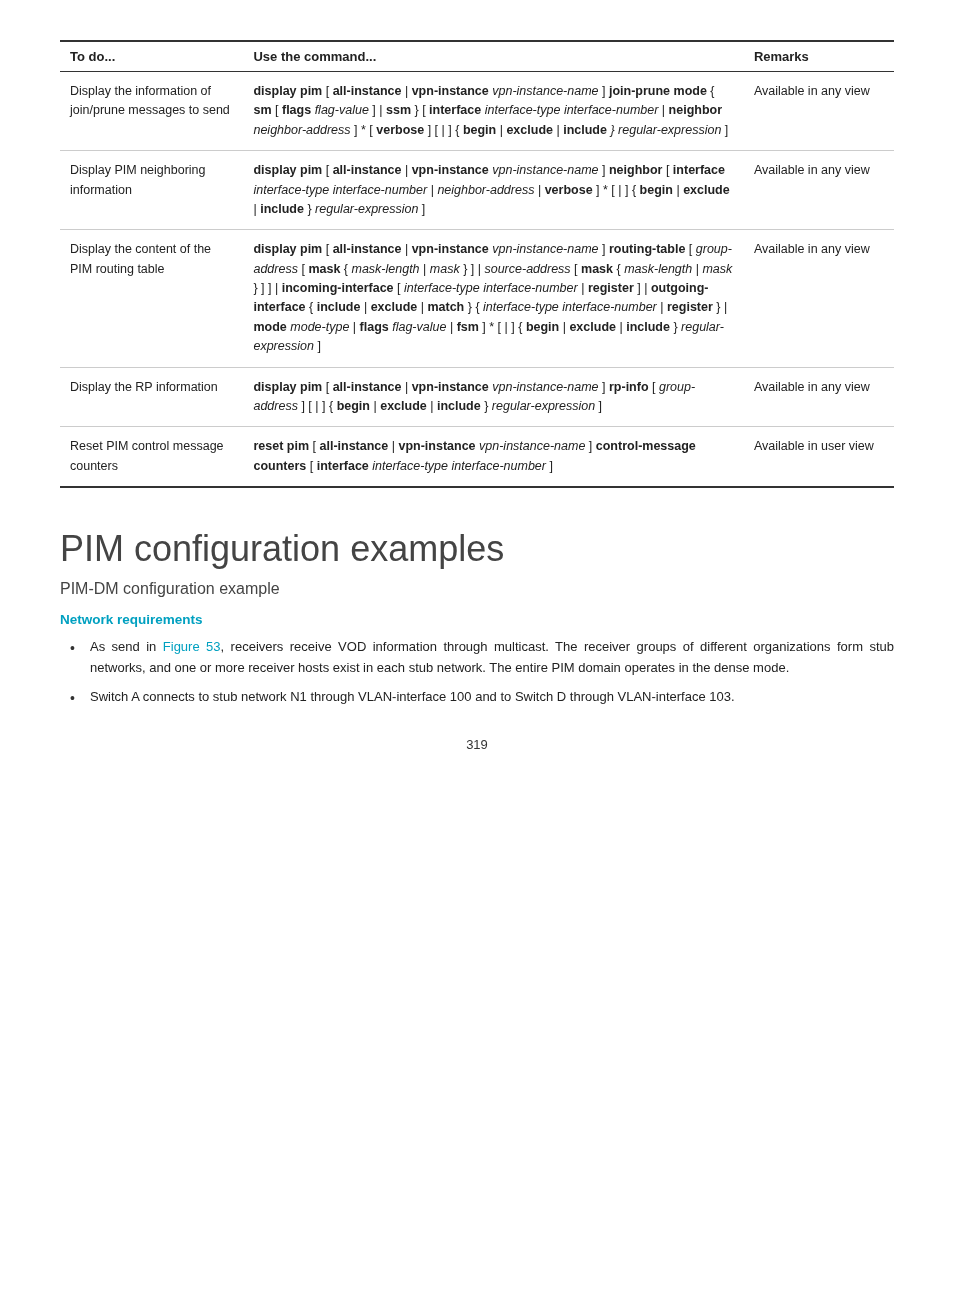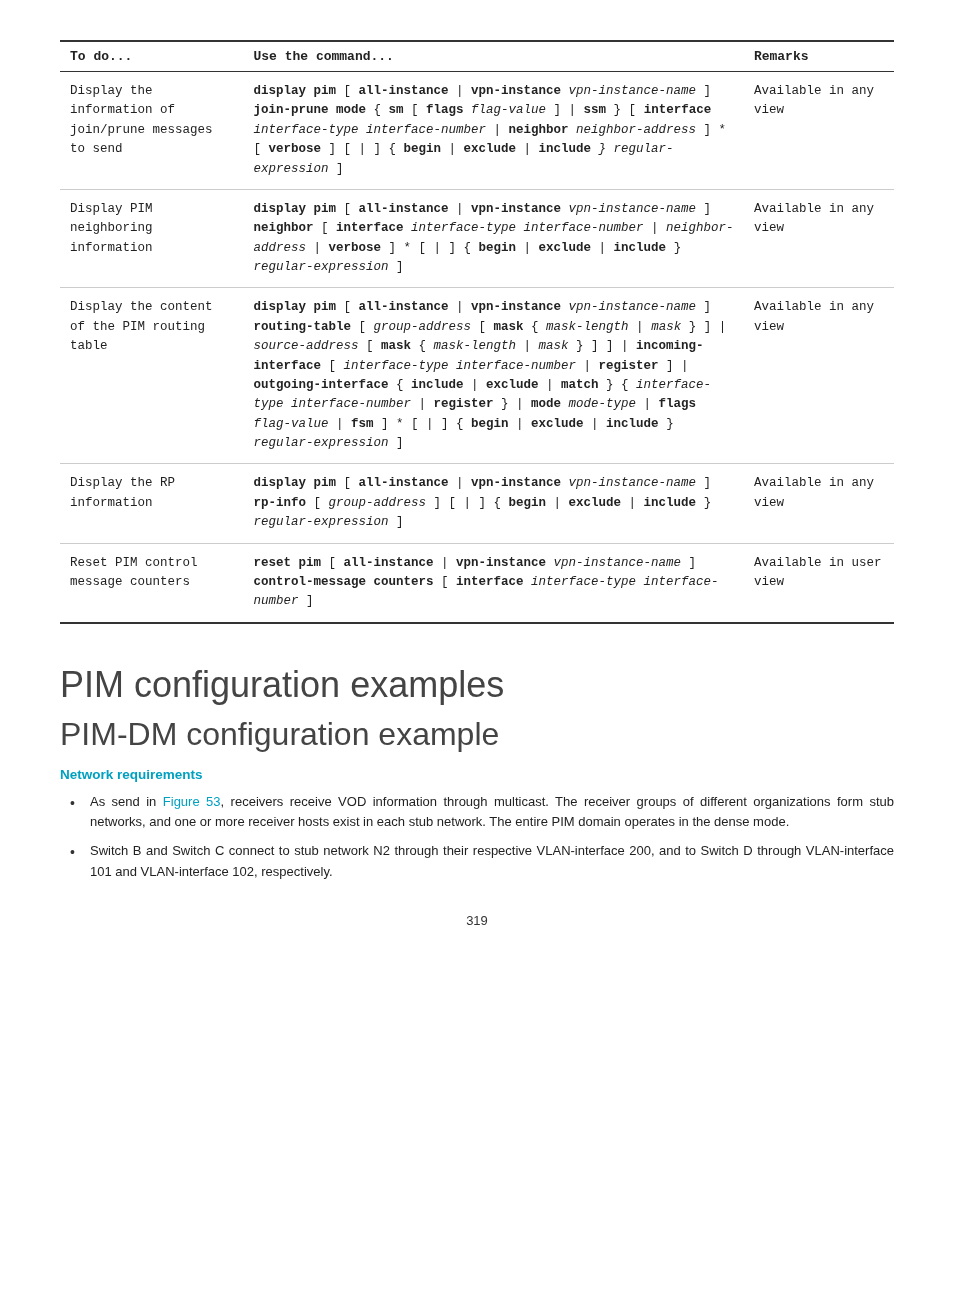--- a/index.html
+++ b/index.html
@@ -11,21 +11,20 @@
       padding: 40px 60px;
       max-width: 954px;
       margin: 0 auto;
     }
 
     
     table {
       width: 100%;
       border-collapse: collapse;
       margin-bottom: 40px;
-      font-family: Liberation Mono, monospace;
     }
     table thead tr {
       border-top: 2px solid #333;
       border-bottom: 1.5px solid #333;
     }
     table thead th {
       text-align: left;
       padding: 7px 10px;
       font-weight: bold;
       font-size: 13px;
@@ -48,21 +47,21 @@
 
     
     .section-title {
       font-size: 36px;
       font-weight: 300;
       color: #444;
       margin-bottom: 10px;
       margin-top: 10px;
     }
     .subsection-title {
-      font-size: 32px;
+      font-size: 16px;
       font-weight: 300;
       color: #444;
       margin-bottom: 14px;
     }
     .network-req-title {
       font-size: 13.5px;
       font-weight: bold;
       color: #00a0c0;
       margin-bottom: 10px;
     }
@@ -141,16 +140,16 @@
       </tr>
     </tbody>
 </table>
 
 <h1 class="section-title">PIM configuration examples</h1>
 <h2 class="subsection-title">PIM-DM configuration example</h2>
 <p class="network-req-title">Network requirements</p>
 
 <ul class="content-list" id="bullet-list">
 <li><span>As send in </span><a class="link-blue" href="#">Figure 53</a><span>, receivers receive VOD information through multicast. The receiver groups of different organizations form stub networks, and one or more receiver hosts exist in each stub network. The entire PIM domain operates in the dense mode.</span></li>
-    <li>Switch B and Switch C connect to stub network N2 through their respective VLAN-interface 200, and to Switch D through VLAN-interface 101 and VLAN-interface 102, respectively.</li>
+    <li>Switch A connects to stub network N1 through VLAN-interface 100 and to Switch D through VLAN-interface 103.</li>
   </ul>
 
 <div class="page-number">319</div>
 
 </body></html>

